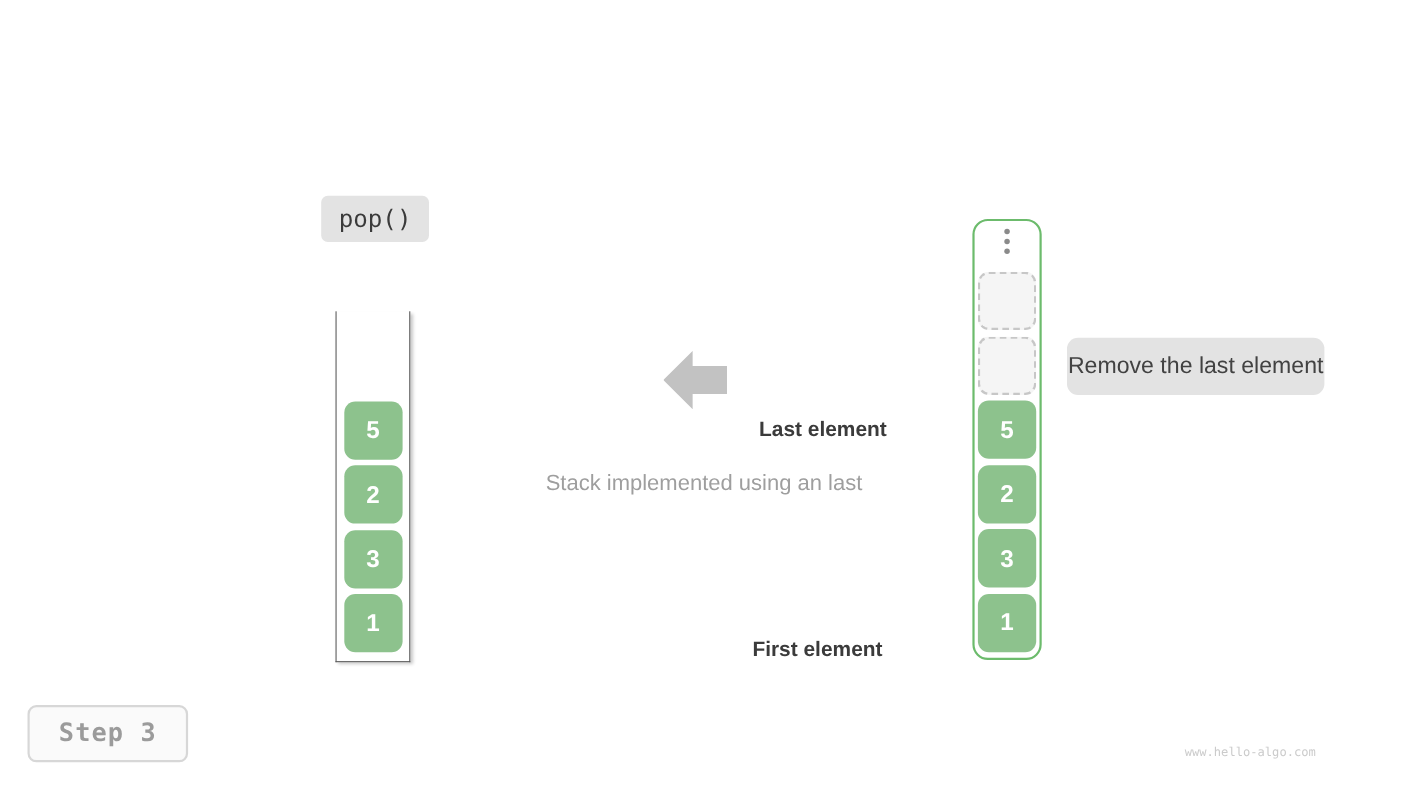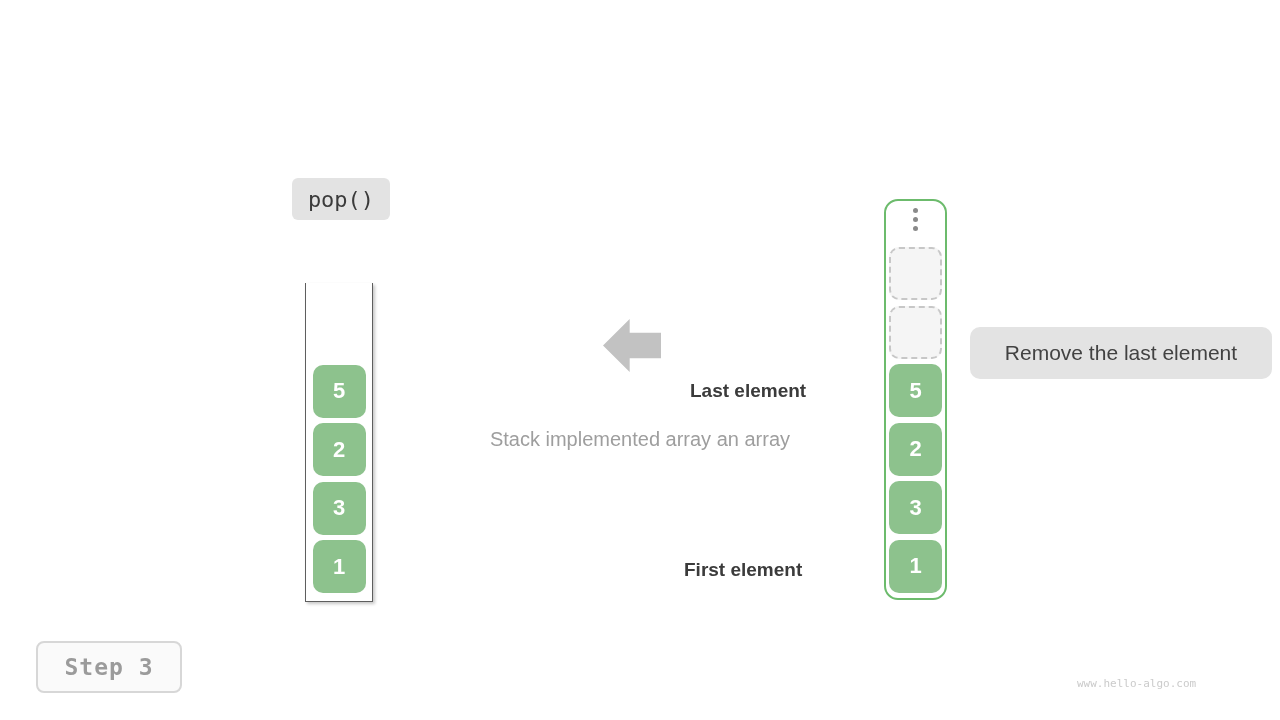--- a/index.html
+++ b/index.html
@@ -78,31 +78,31 @@
 
   .caption{
     position:absolute;left:430px;top:428px;width:420px;
     text-align:center;font-size:20px;color:var(--muted-text);
   }
   .pos-label{
     position:absolute;width:170px;
     font-size:19px;font-weight:bold;color:var(--dark-text);
   }
   .last-element{left:690px;top:380px;}
-  .first-element{left:684px;top:559px;}
+  .first-element{left:684px;top:580px;}
 
   .annotation{
-    position:absolute;left:970px;top:307px;width:302px;height:52px;
+    position:absolute;left:970px;top:307px;width:234px;height:52px;
     background:var(--label-bg);border-radius:10px;
     display:flex;align-items:center;justify-content:center;
-    font-size:21px;color:#424242;margin-top:20px;
+    font-size:21px;color:#424242;
   }
 
   .step-box{
-    position:absolute;left:36px;top:641px;width:146px;height:52px;
+    position:absolute;left:25px;top:641px;width:146px;height:52px;
     background:#fafafa;border:2px solid #d7d7d7;border-radius:8px;
     display:flex;align-items:center;justify-content:center;
     font-size:23px;font-weight:bold;color:var(--step-text);letter-spacing:1px;
   }
 
   .watermark{
     position:absolute;left:1077px;top:677px;
     font-size:11px;color:var(--watermark-text);
   }
 </style>
@@ -113,21 +113,21 @@
 
 <div class="left-stack">
   <div class="block">5</div>
   <div class="block">2</div>
   <div class="block">3</div>
   <div class="block">1</div>
 </div>
 
 <div class="arrow-left"></div>
 
-<div class="caption">Stack implemented array an array</div>
+<div class="caption">Stack implemented using an last</div>
 
 <div class="pos-label last-element">Last element</div>
 <div class="pos-label first-element">First element</div>
 
 <div class="right-stack">
   <div class="ellipsis">
     <i></i>
       <i></i>
       <i></i>
   </div>

